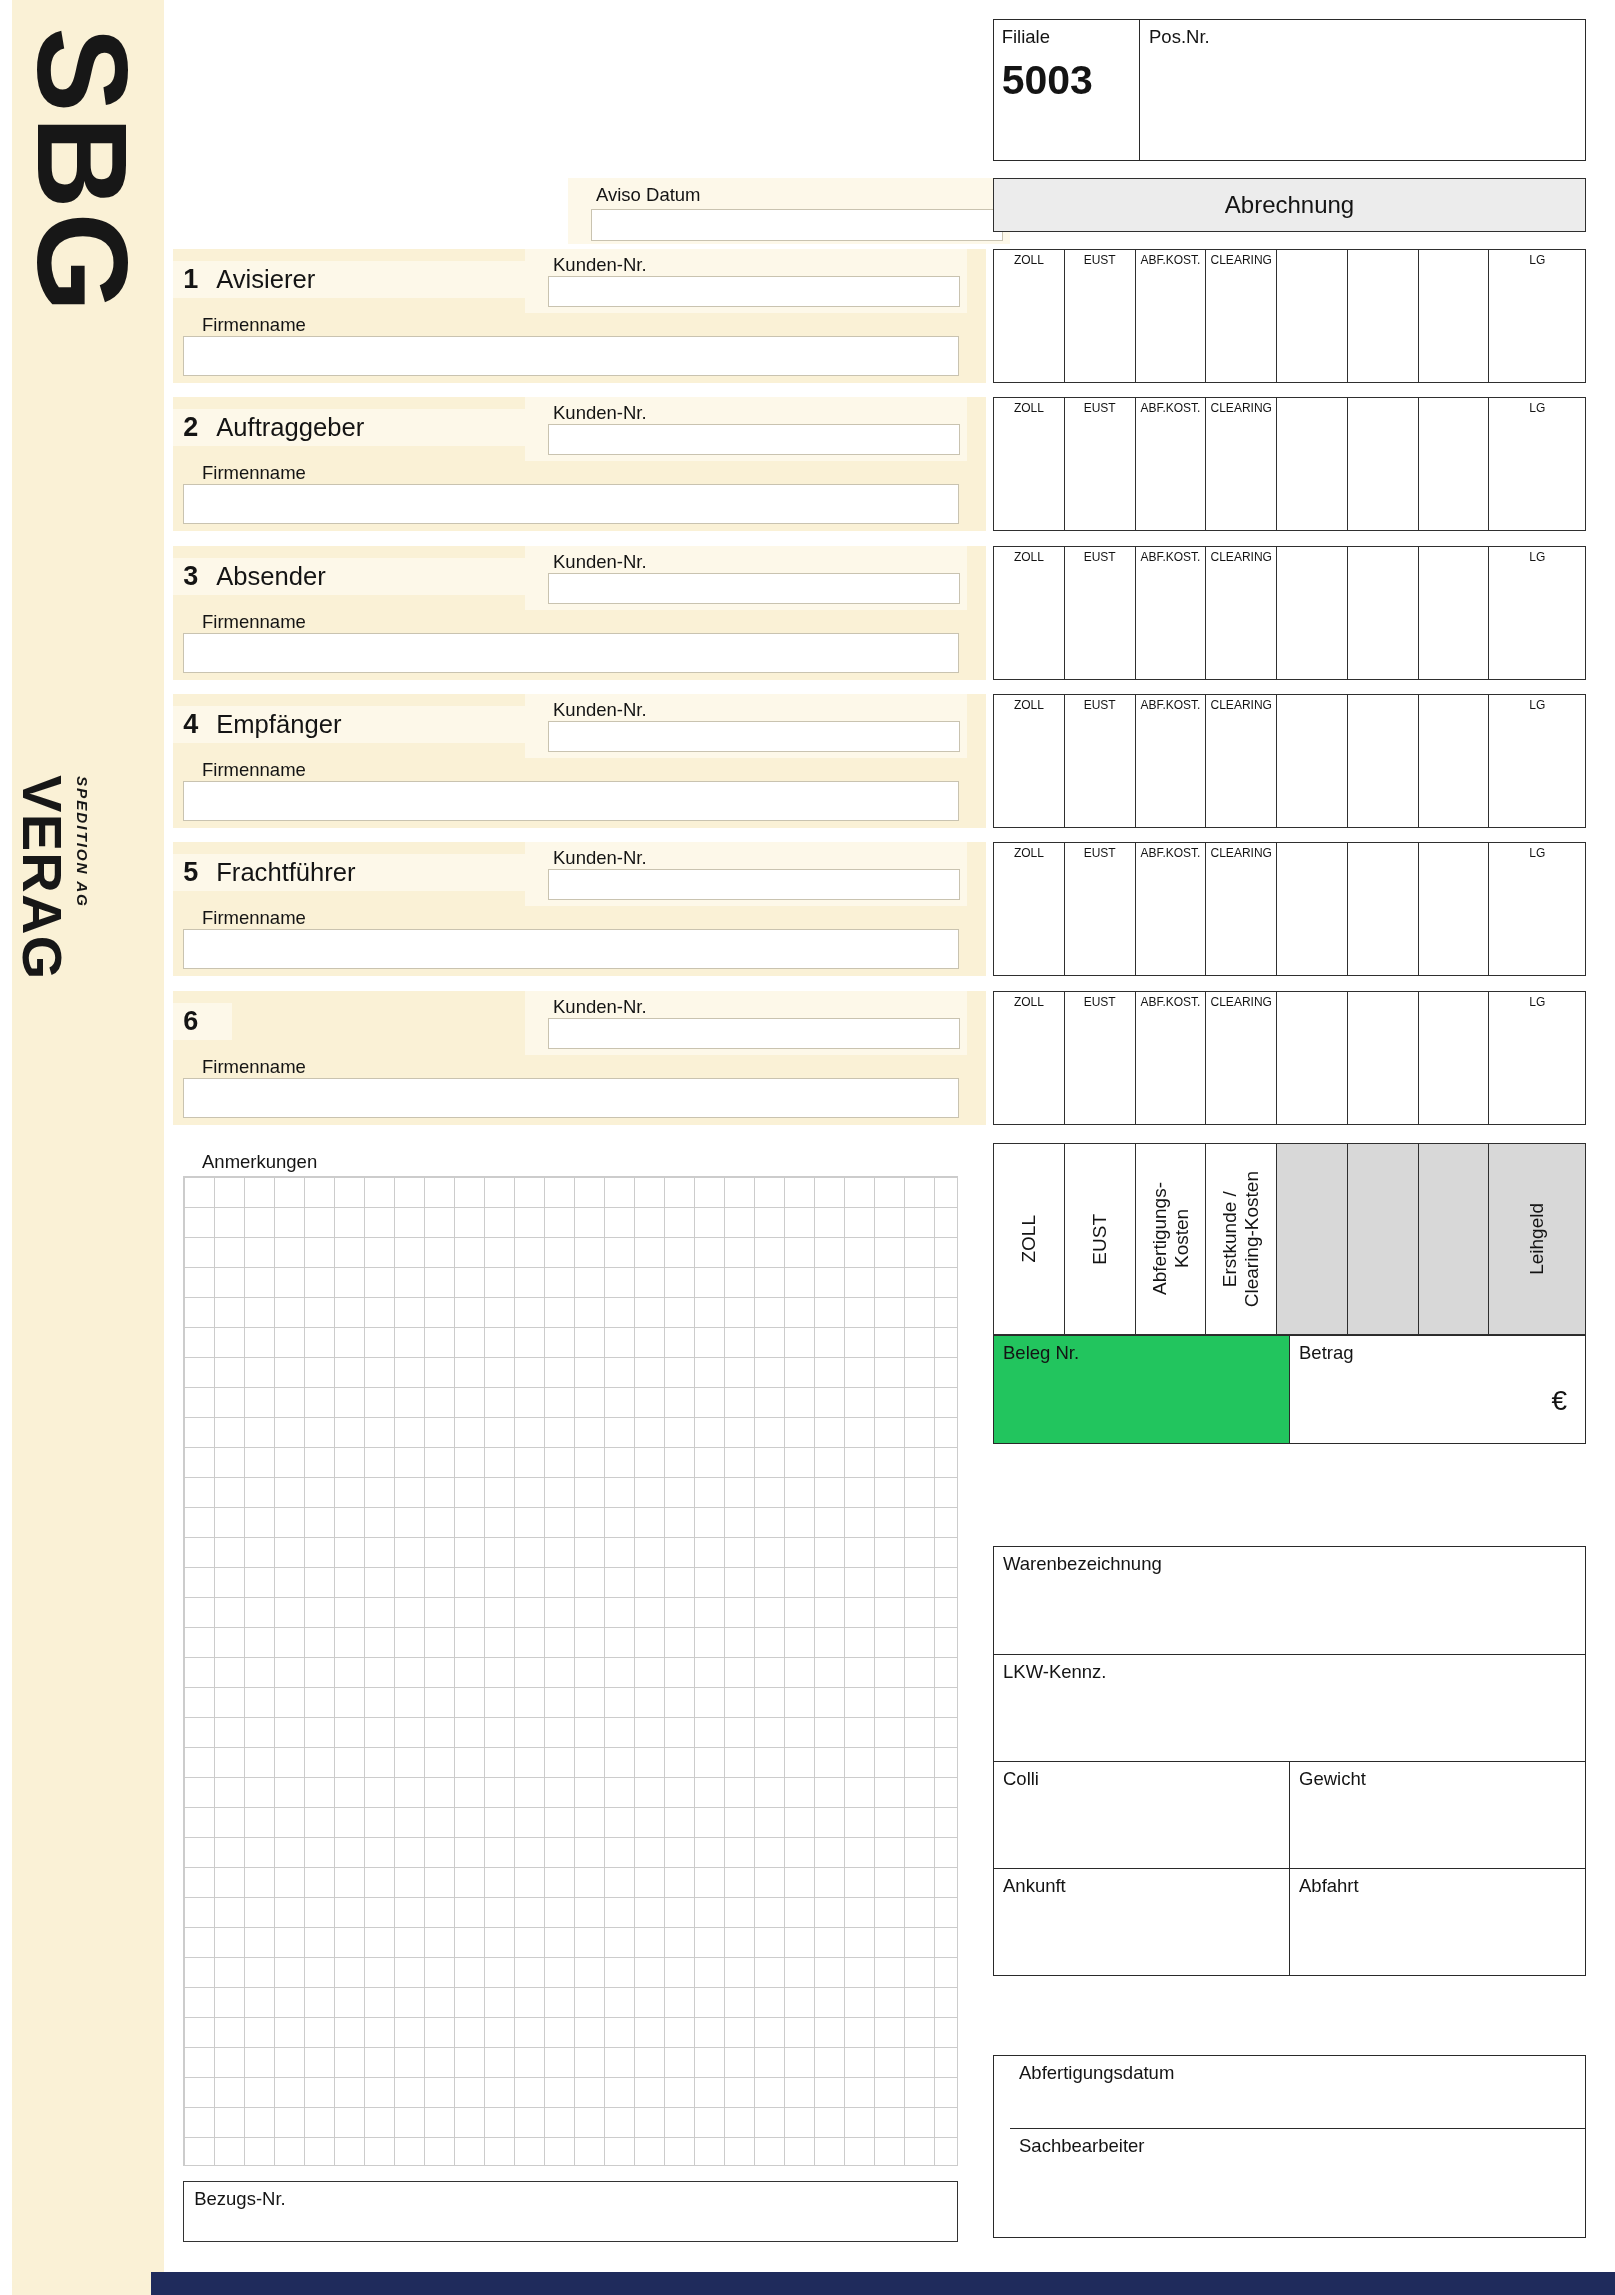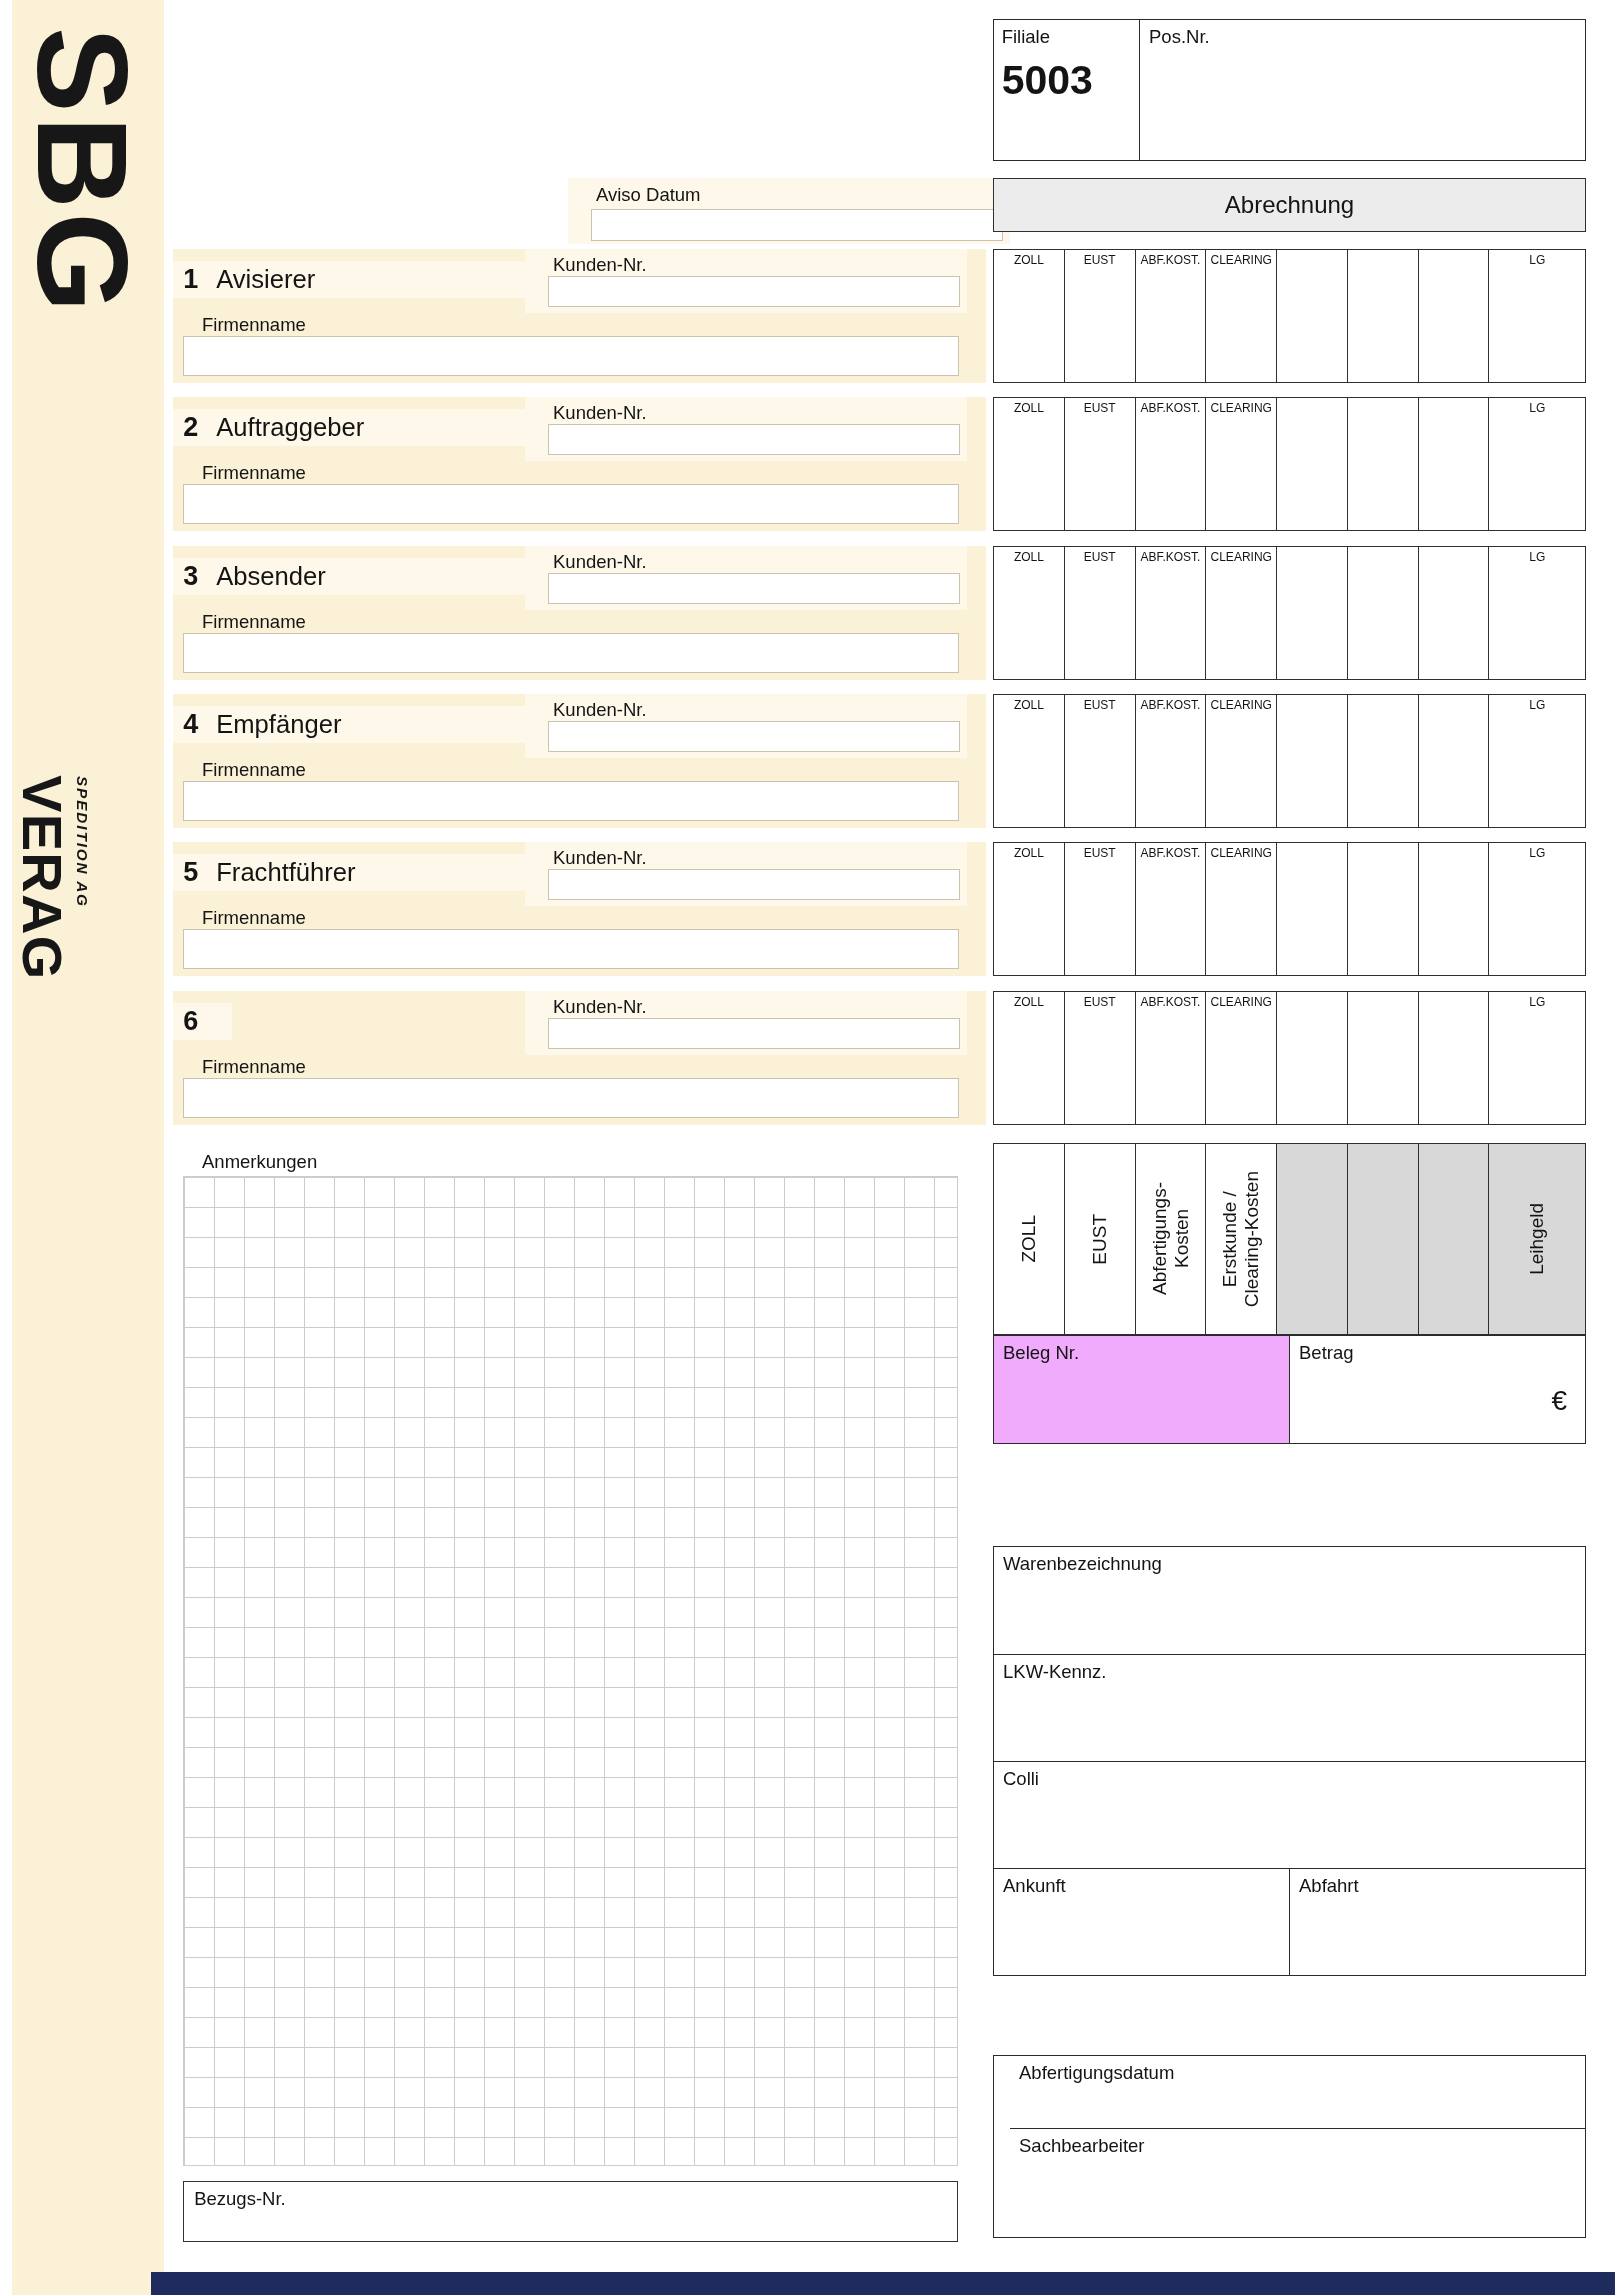--- a/index.html
+++ b/index.html
@@ -75,21 +75,21 @@
   .abr-col-header { font-size: 12px; }
 
   #abrechnung-footer { position: absolute; left: 993px; top: 1143px; width: 593px; height: 192px;
                        border: 1.3px solid #2f2f2f; background: #fff; display: grid;
                        grid-template-columns: repeat(7, 1fr) 1.35fr; }
   .abr-fcell { border-right: 1.3px solid #2f2f2f; display: flex; align-items: center; justify-content: center; }
   .abr-fcell:last-child { border-right: 0; }
   .abr-fcell.gray { background: var(--gray-cell, #d8d8d8); }
 
   #beleg-row { position: absolute; left: 993px; top: 1335px; width: 593px; height: 109px; display: flex; }
-  .beleg-cell { width: 297px; border: 1.9px solid #2a2a2a; position: relative; background: #f0abfc; }
+  .beleg-cell { width: 297px; border: 1.9px solid #2a2a2a; position: relative; background: #22c55e; }
   .betrag-cell { flex: 1; border: 1.9px solid #2a2a2a; border-left: 0; position: relative; background: #fff; }
   .beleg-cell .lbl, .betrag-cell .lbl { position: absolute; left: 9px; top: 6.4px; }
   .euro { position: absolute; right: 18px; top: 49px; font-size: 28px; }
 
   
   #anmerkungen-label { position: absolute; left: 202px; top: 1151px; }
   #anmerkungen-grid { position: absolute; left: 183px; top: 1176px; width: 775px; height: 990px;
     border: 0.6px solid #cccccc; background-color: #fff;
     background-image:
       repeating-linear-gradient(to right, #cccccc, #cccccc 0.6px, transparent 0.6px, transparent 30px),
@@ -438,20 +438,23 @@
     <div class="d-row">
       <div class="lbl">Warenbezeichnung</div>
     </div>
     <div class="d-row">
       <div class="lbl">LKW-Kennz.</div>
     </div>
     <div class="d-row split">
       <div class="d-cell">
         <div class="lbl">Colli</div>
       </div>
+      <div class="d-cell">
+        <div class="lbl">Gewicht</div>
+      </div>
     </div>
     <div class="d-row split">
       <div class="d-cell">
         <div class="lbl">Ankunft</div>
       </div>
       <div class="d-cell">
         <div class="lbl">Abfahrt</div>
       </div>
     </div>
   </div>

